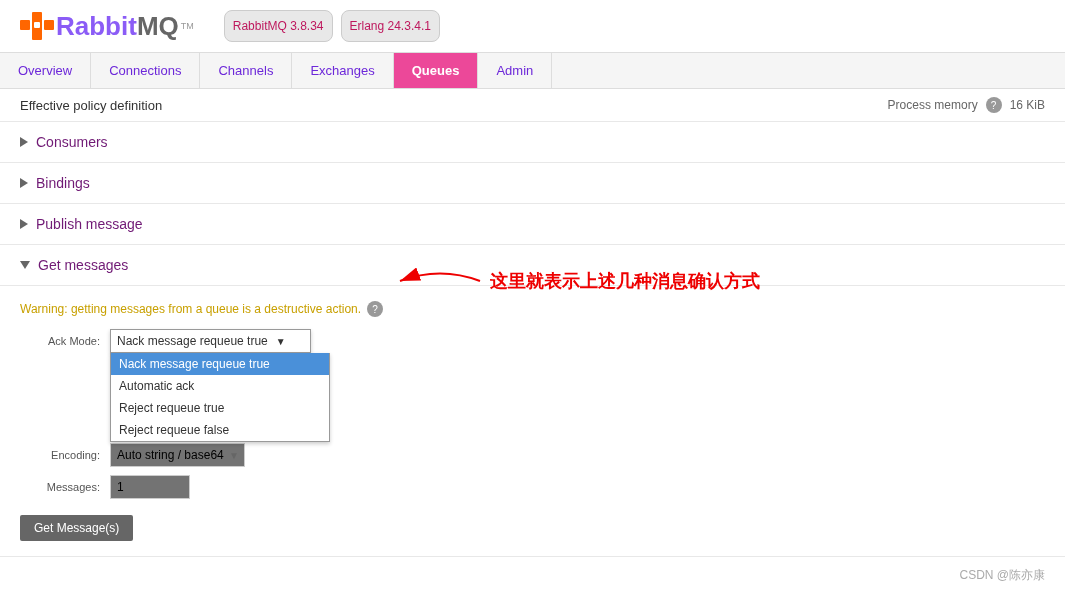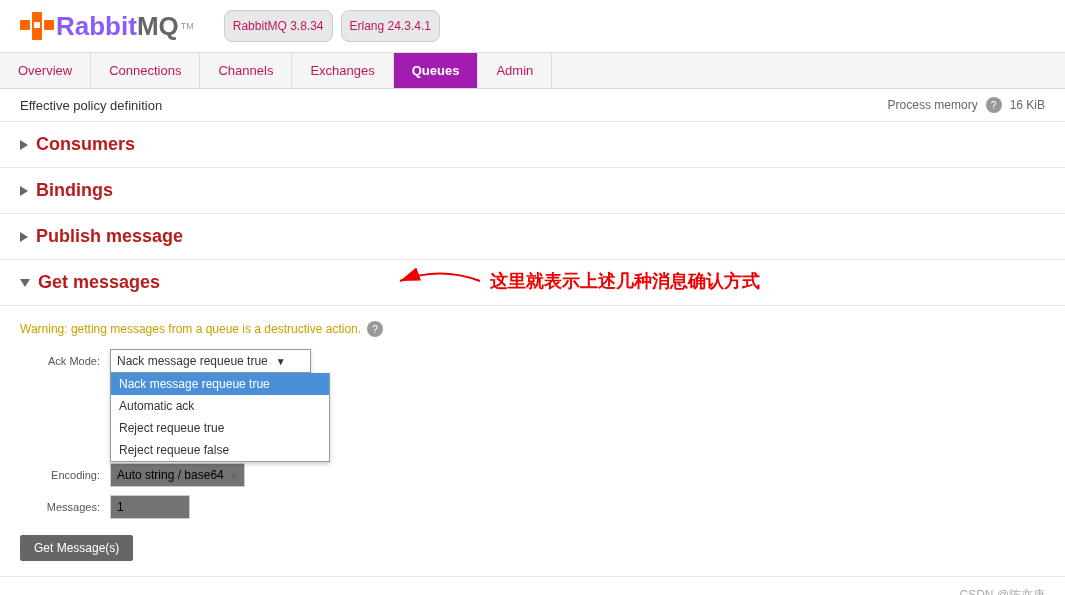--- a/index.html
+++ b/index.html
@@ -60,27 +60,27 @@
     .nav {
       background: #f5f5f5;
       border-bottom: 1px solid #ddd;
       display: flex;
       align-items: stretch;
     }
     .nav-item {
       padding: 10px 18px;
       cursor: pointer;
       font-size: 13px;
-      color: #be185d;
+      color: #6d28d9;
       border-right: 1px solid #ddd;
       display: flex;
       align-items: center;
     }
     .nav-item.active {
-      background: #a21caf;
+      background: #ec4899;
       color: #fff;
       font-weight: bold;
     }
     
     .content {
       padding: 0;
     }
     
     .policy-row {
       display: flex;
@@ -133,23 +133,23 @@
     }
     .triangle-down {
       width: 0;
       height: 0;
       border-left: 5px solid transparent;
       border-right: 5px solid transparent;
       border-top: 8px solid #666;
       display: inline-block;
     }
     .section-title {
-      font-size: 18px;
-      font-weight: bold;
-      color: #b91c1c;
+      font-size: 14px;
+      font-weight: normal;
+      color: #701a75;
     }
     
     .get-messages-section {
       border-bottom: 1px solid #e8e8e8;
     }
     .get-messages-body {
       padding: 15px 20px;
     }
     .warning-text {
       color: #c8a000;

